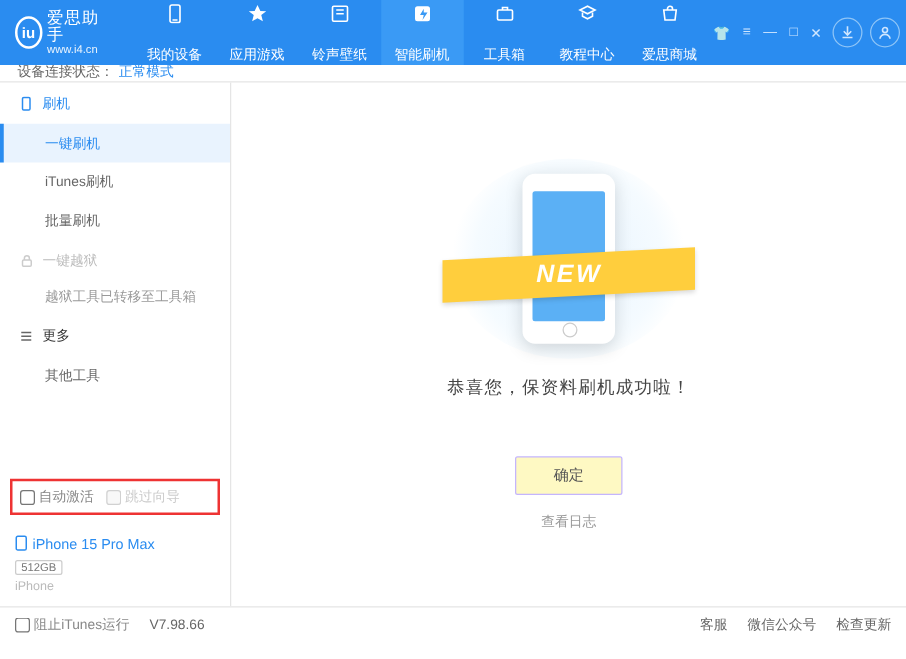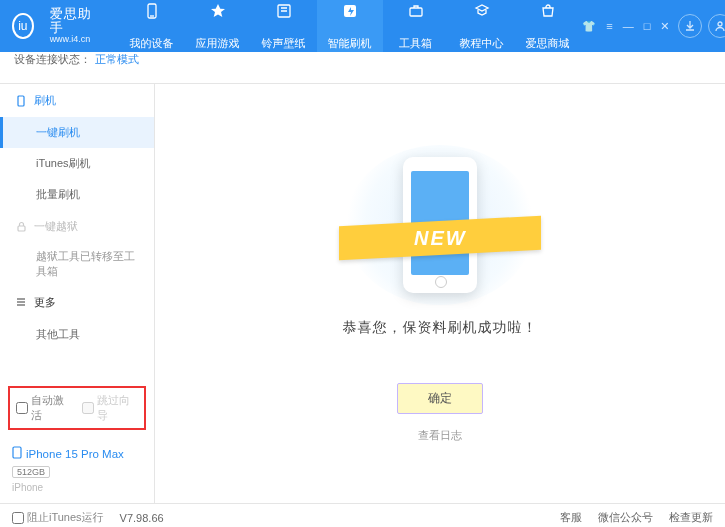--- a/index.html
+++ b/index.html
@@ -1,37 +1,37 @@
 <!DOCTYPE html>
 <html><head>
 <meta charset="utf-8">
 <style>
 * { margin: 0; padding: 0; box-sizing: border-box; font-family: "Microsoft YaHei", sans-serif; }
 body { width: 725px; height: 527px; background: #fff; overflow: hidden; position: relative; }
 
 .header { height: 52px; background: linear-gradient(#2a8cf0, #2a8cf0); display: flex; align-items: center; color: #fff; }
 .logo-block { display: flex; align-items: center; padding: 0 12px; }
-.logo-ring { width: 26px; height: 26px; border: 2px solid #fff; border-radius: 50%; display: flex; align-items: center; justify-content: center; font-size: 12px; font-weight: normal; margin-right: 16px; }
+.logo-ring { width: 26px; height: 26px; border: 2px solid #fff; border-radius: 50%; display: flex; align-items: center; justify-content: center; font-size: 12px; font-weight: bold; margin-right: 4px; }
 .logo-text { display: flex; flex-direction: column; line-height: 1.1; }
 .app-name { font-size: 13px; letter-spacing: 1px; }
 .app-url { font-size: 9px; opacity: 0.9; }
 .nav { display: flex; height: 100%; margin-left: 12px; }
 .nav-item { width: 66px; display: flex; flex-direction: column; align-items: center; justify-content: center; font-size: 11px; cursor: pointer; gap: 16px; }
 .nav-item.active { background: #3a9af5; }
 .nav-icon { height: 18px; display: flex; align-items: center; justify-content: center; }
 .header-right { margin-left: auto; display: flex; align-items: center; gap: 6px; padding-right: 10px; }
 .win-btns { display: flex; gap: 6px; font-size: 11px; color: #cfe6ff; }
 .win-btn { cursor: pointer; padding: 2px; }
 .circle-btn { width: 24px; height: 24px; border: 1.5px solid #8fc5f7; border-radius: 50%; display: flex; align-items: center; justify-content: center; cursor: pointer; }
 
-.status-bar { height: 32px; border-bottom: 1px solid #e5e5e5; display: flex; align-items: flex-start; padding: 0 14px; font-size: 11px; color: #666; }
+.status-bar { height: 14px; border-bottom: 1px solid #e5e5e5; display: flex; align-items: flex-end; padding: 0 14px; font-size: 11px; color: #666; }
 .status-val { color: #2a8cf0; margin-left: 4px; }
 
 .body { display: flex; height: calc(100% - 52px - 28px - 28px); }
-.sidebar { width: 155px; border-right: 1px solid #e5e5e5; display: flex; flex-direction: column; font-size: 11px; }
+.sidebar { width: 185px; border-right: 1px solid #e5e5e5; display: flex; flex-direction: column; font-size: 11px; }
 .side-scroll { flex: 1; overflow: auto; }
 .side-head { display: flex; align-items: center; gap: 6px; padding: 9px 14px; color: #333; }
 .side-head .ico { width: 14px; display: flex; justify-content: center; }
 .side-head.active { color: #2a8cf0; }
 .side-sub { padding: 8px 14px 8px 36px; color: #666; cursor: pointer; }
 .side-sub.active { background: #e9f3fe; color: #2a8cf0; border-left: 3px solid #2a8cf0; padding-left: 33px; }
 .side-sub.note { color: #999; line-height: 1.4; padding-top: 6px; padding-bottom: 6px; }
 .side-head.locked { color: #bbb; }
 .checkbox-row { border: 2px solid #e33; margin: 4px 8px 8px 8px; padding: 5px 6px; display: flex; gap: 10px; align-items: center; }
 .chk { display: flex; align-items: center; gap: 3px; color: #888; font-size: 11px; }

